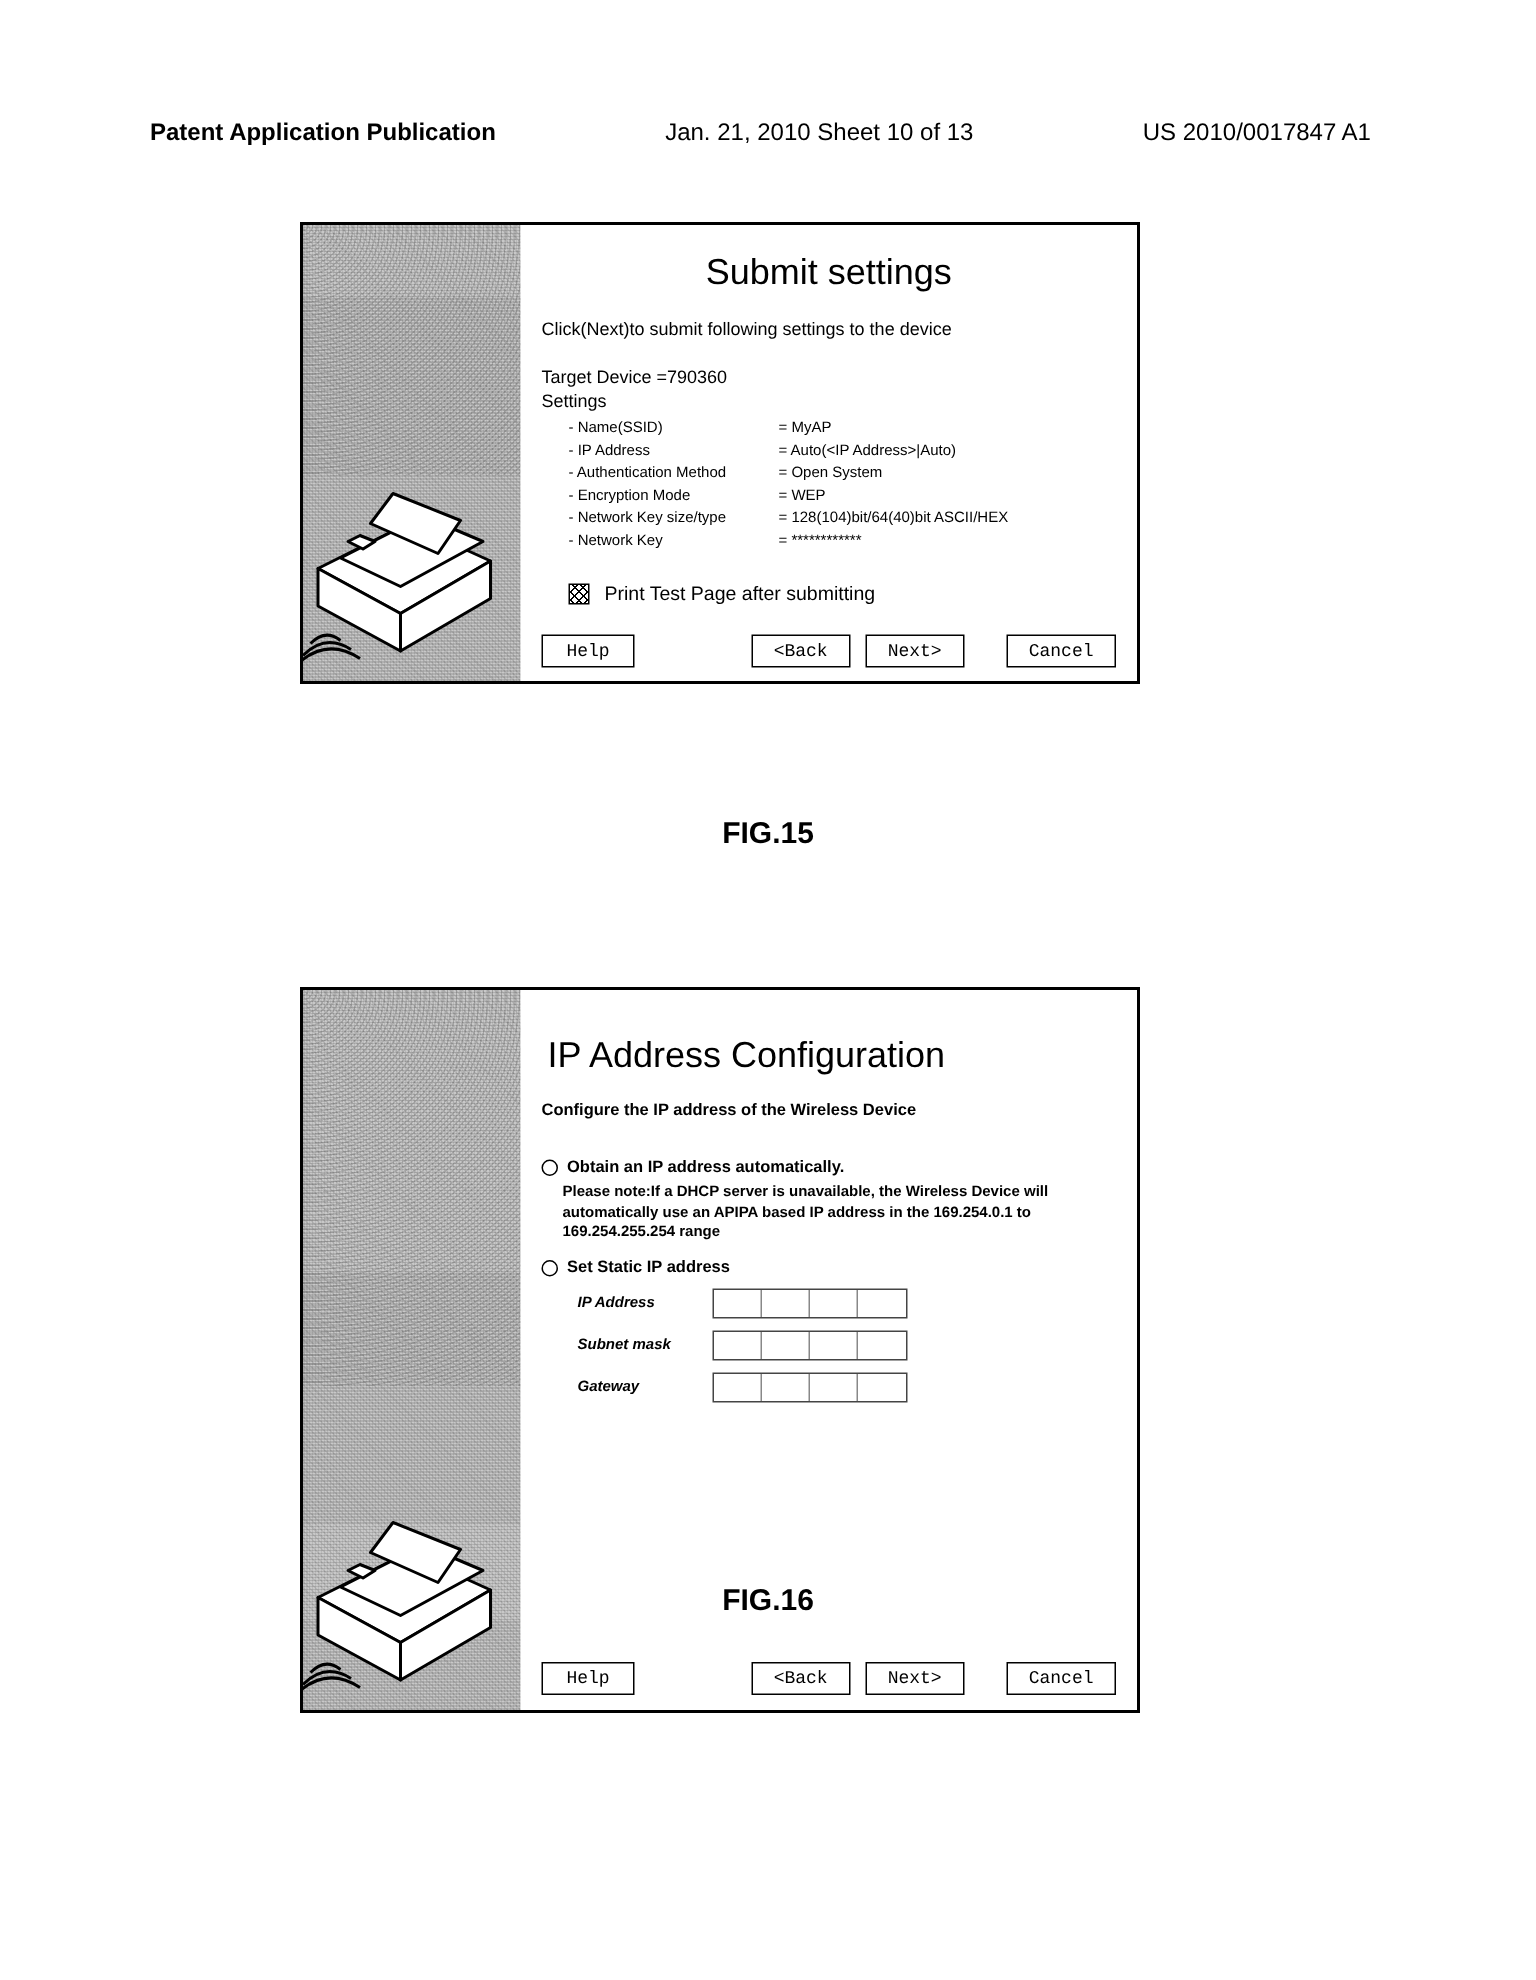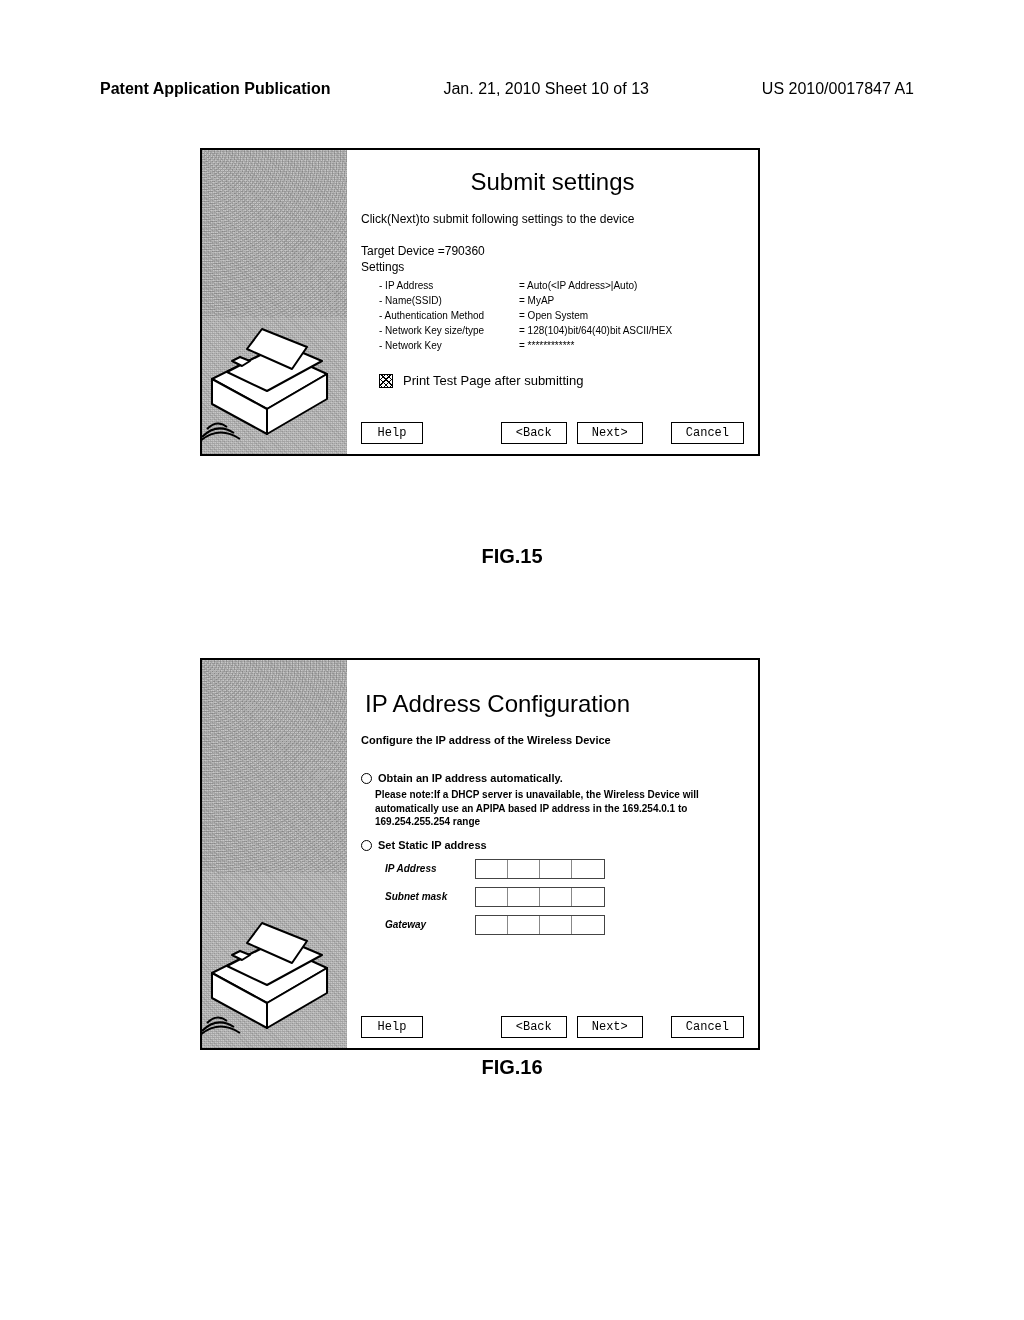--- a/index.html
+++ b/index.html
@@ -24,21 +24,21 @@
   .header-center { }
   .header-right { }
 
   .dialog-frame {
     position: absolute;
     border: 2px solid #000;
     background: #fff;
     display: flex;
   }
   .frame-1 { top: 148px; left: 200px; width: 560px; height: 308px; }
-  .frame-2 { top: 658px; left: 200px; width: 560px; height: 392px; }
+  .frame-2 { top: 658px; left: 200px; width: 560px; height: 484px; }
 
   .sidebar {
     width: 145px;
     background: repeating-linear-gradient(45deg, #b8b8b8 0, #b8b8b8 1px, #c8c8c8 1px, #c8c8c8 3px);
     position: relative;
     overflow: hidden;
   }
   .sidebar-noise {
     position: absolute;
     inset: 0;
@@ -226,30 +226,34 @@
       </g>
     </svg>
   </div>
   <div class="content">
     <div class="dialog-title">Submit settings</div>
     <div class="instruction">Click(Next)to submit following settings to the device</div>
     <div class="target-line">Target Device =790360</div>
     <div class="settings-line">Settings</div>
     <div class="settings-table">
       <div class="row">
+          <div class="klabel">- Name(SSID)</div>
+          <div class="kval">= MyAP</div>
+        </div>
+      <div class="row">
           <div class="klabel">- IP Address</div>
           <div class="kval">= Auto(&lt;IP Address&gt;|Auto)</div>
         </div>
       <div class="row">
-          <div class="klabel">- Name(SSID)</div>
-          <div class="kval">= MyAP</div>
-        </div>
-      <div class="row">
           <div class="klabel">- Authentication Method</div>
           <div class="kval">= Open System</div>
+        </div>
+      <div class="row">
+          <div class="klabel">- Encryption Mode</div>
+          <div class="kval">= WEP</div>
         </div>
       <div class="row">
           <div class="klabel">- Network Key size/type</div>
           <div class="kval">= 128(104)bit/64(40)bit ASCII/HEX</div>
         </div>
       <div class="row">
           <div class="klabel">- Network Key</div>
           <div class="kval">= ************</div>
         </div>
     </div>

